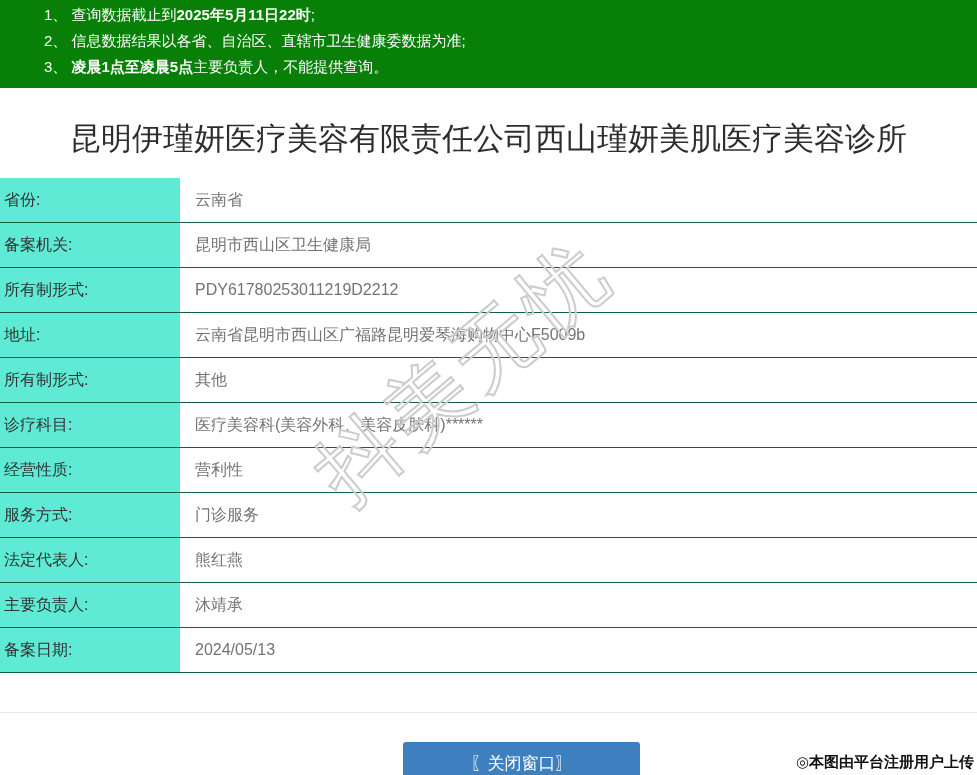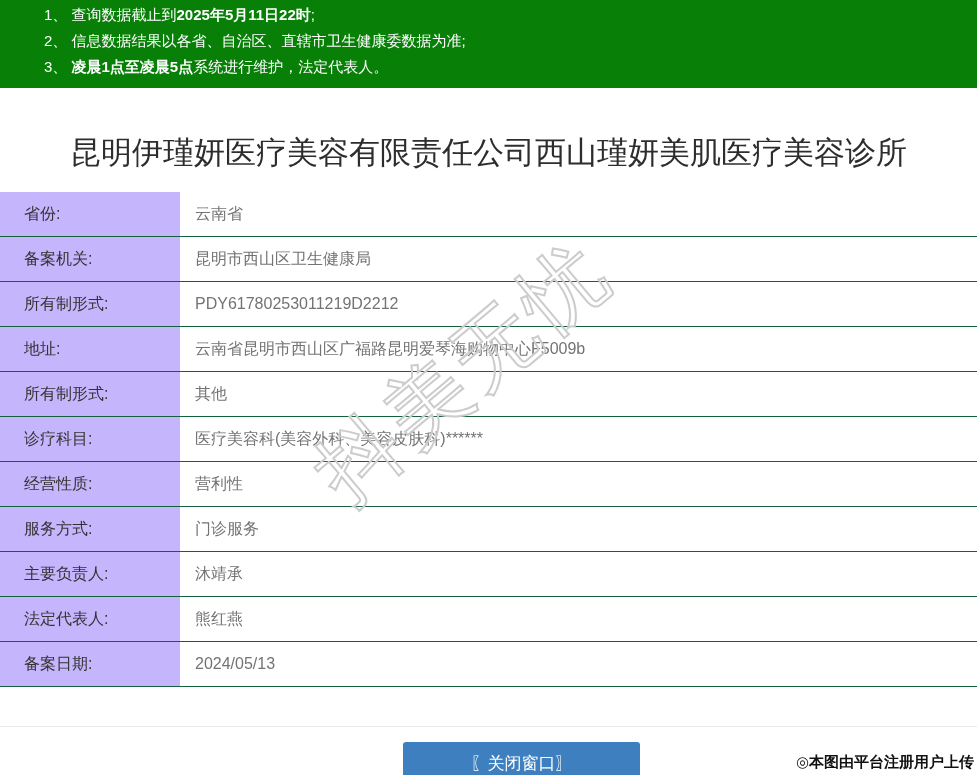--- a/index.html
+++ b/index.html
@@ -23,21 +23,21 @@
     background: #088008;
     color: #ffffff;
     padding: 2px 2px 0 44px;
     font-size: 15px;
     line-height: 26px;
   }
   .banner .line { white-space: nowrap; }
   .banner .bold { font-weight: bold; }
   
   .page-title {
-    margin-top: 48px;
+    margin-top: 34px;
     text-align: center;
     font-size: 31px;
     line-height: 34px;
     font-weight: 400;
     color: #2d2d2d;
     white-space: nowrap;
   }
   
   .record-table {
     margin-top: 22px;
@@ -45,24 +45,24 @@
   }
   .record-row {
     display: flex;
     height: 45px;
     border-bottom: 1px solid #14603c;
     align-items: stretch;
   }
   .label-cell {
     width: 180px;
     min-width: 180px;
-    background: #c4b5fd;
+    background: #5eead4;
     display: flex;
     align-items: center;
-    padding-left: 24px;
+    padding-left: 4px;
     font-size: 16px;
     color: #333333;
   }
   .value-cell {
     flex: 1;
     display: flex;
     align-items: center;
     padding-left: 15px;
     font-size: 16px;
     color: #737373;
@@ -116,21 +116,21 @@
   }
 </style>
 </head>
 <body>
 
 <div class="page">
 
   <div class="banner">
     <div class="line"><span>1、 查询数据截止到</span><span class="bold">2025年5月11日22时</span><span>;</span></div>
     <div class="line"><span>2、 信息数据结果以各省、自治区、直辖市卫生健康委数据为准;</span><span class="bold"></span><span></span></div>
-    <div class="line"><span>3、 </span><span class="bold">凌晨1点至凌晨5点</span><span>系统进行维护，法定代表人。</span></div>
+    <div class="line"><span>3、 </span><span class="bold">凌晨1点至凌晨5点</span><span>主要负责人，不能提供查询。</span></div>
   </div>
 
   <h1 class="page-title">昆明伊瑾妍医疗美容有限责任公司西山瑾妍美肌医疗美容诊所</h1>
 
   <div class="record-table">
     <div class="record-row">
       <div class="label-cell">省份:</div>
       <div class="value-cell">云南省</div>
     </div>
     <div class="record-row">
@@ -155,26 +155,26 @@
     </div>
     <div class="record-row">
       <div class="label-cell">经营性质:</div>
       <div class="value-cell">营利性</div>
     </div>
     <div class="record-row">
       <div class="label-cell">服务方式:</div>
       <div class="value-cell">门诊服务</div>
     </div>
     <div class="record-row">
+      <div class="label-cell">法定代表人:</div>
+      <div class="value-cell">熊红燕</div>
+    </div>
+    <div class="record-row">
       <div class="label-cell">主要负责人:</div>
       <div class="value-cell">沐靖承</div>
-    </div>
-    <div class="record-row">
-      <div class="label-cell">法定代表人:</div>
-      <div class="value-cell">熊红燕</div>
     </div>
     <div class="record-row">
       <div class="label-cell">备案日期:</div>
       <div class="value-cell">2024/05/13</div>
     </div>
   </div>
 
   <div class="footer-divider"></div>
 
   <div class="watermark">抖美无忧</div>

